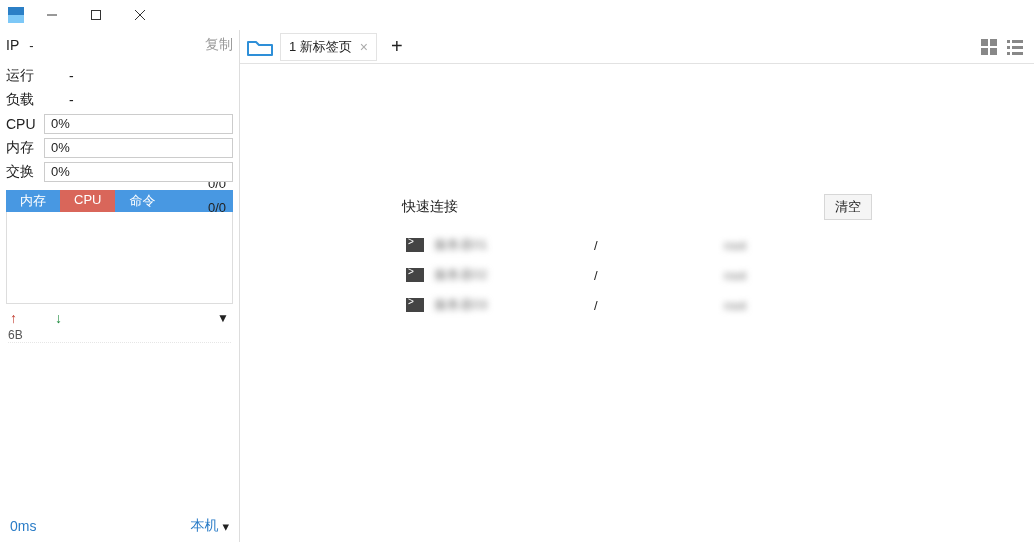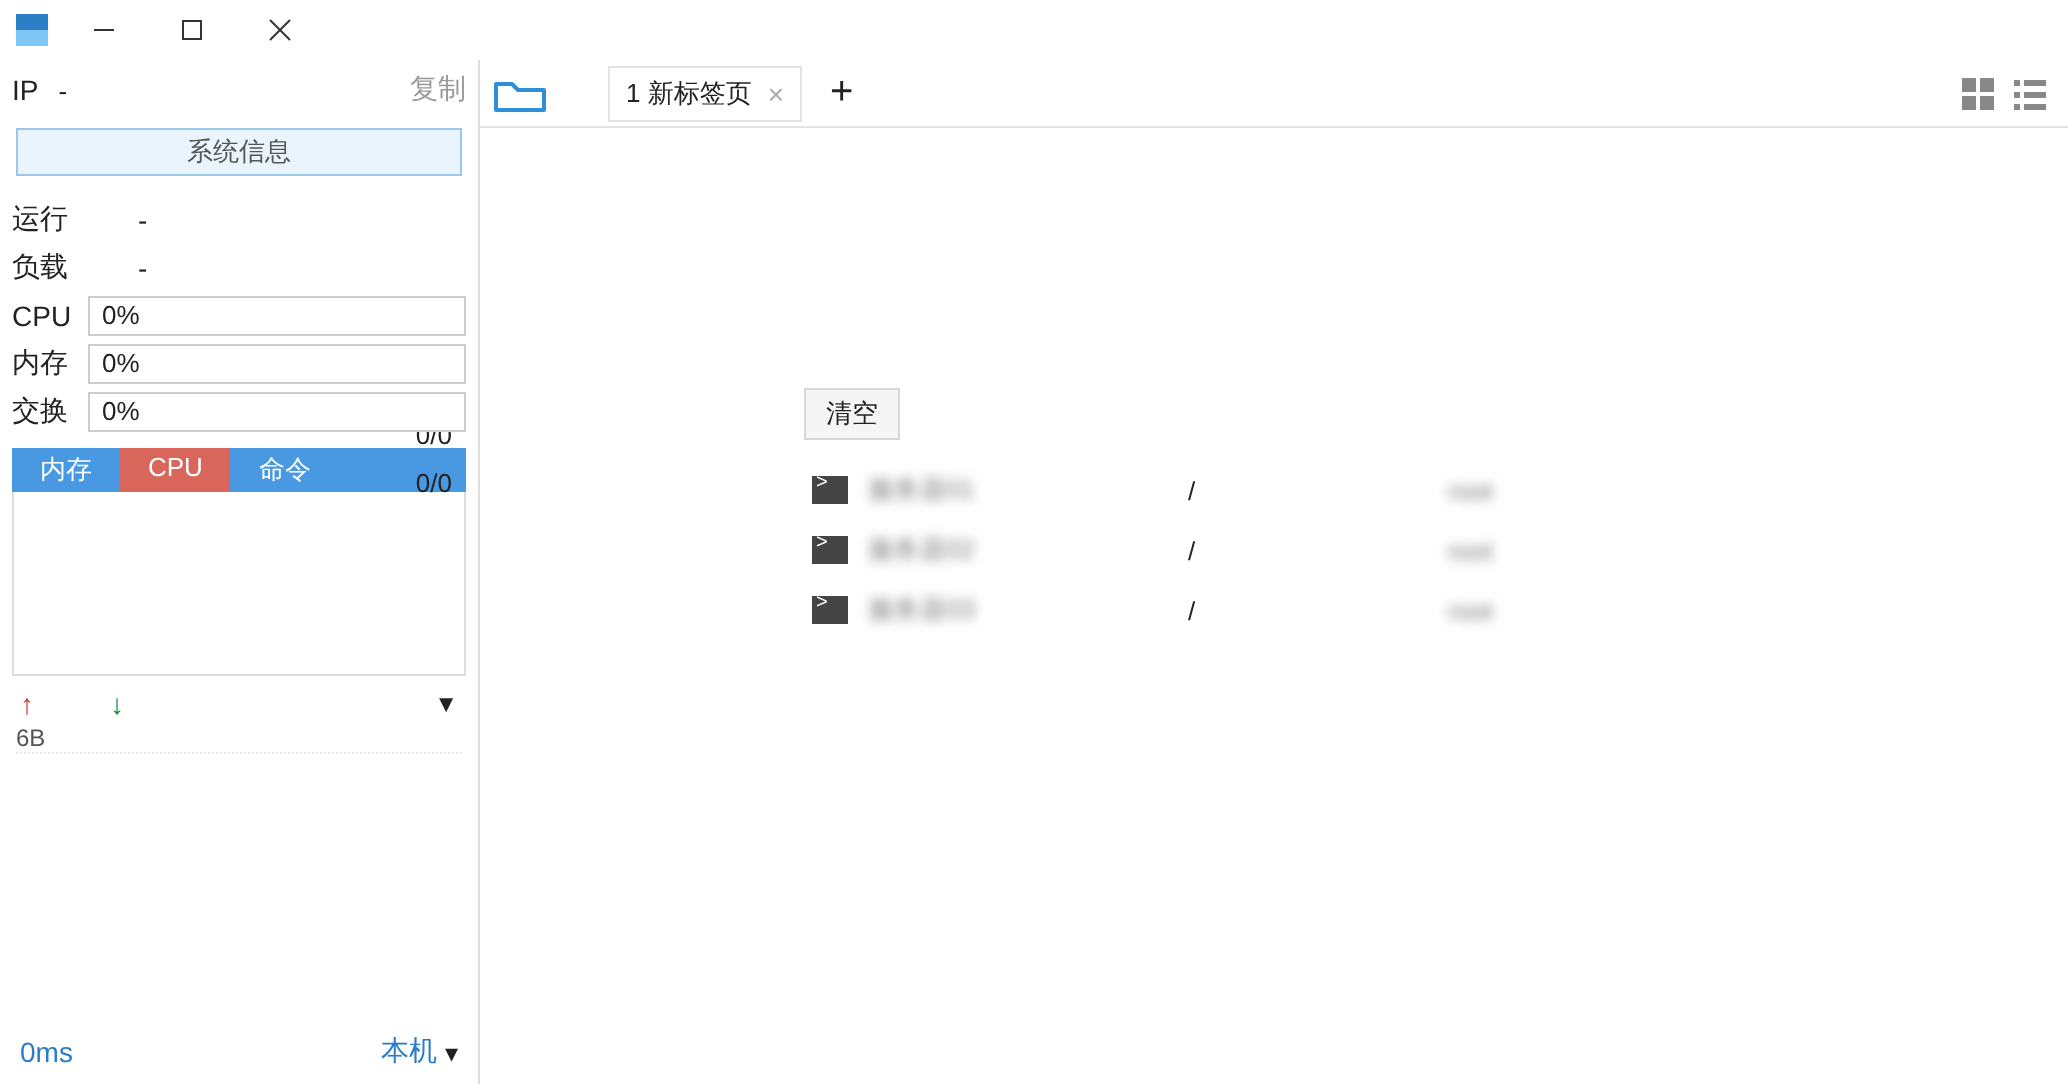--- a/index.html
+++ b/index.html
@@ -48,21 +48,21 @@
 .ytick div { height: 15px; line-height: 15px; border-bottom: 1px dotted #e6e6e6; }
 
 .footer { display: flex; align-items: center; padding: 3px 4px; }
 .footer .ms { color: #2a7cc7; font-size: 14px; }
 .footer .sp { flex: 1; }
 .footer .local { color: #2a7cc7; font-size: 14px; cursor: pointer; }
 .footer .dd { margin-left: 4px; cursor: pointer; }
 
 .topbar { display: flex; align-items: center; height: 34px; border-bottom: 1px solid #e2e2e2; padding: 0 6px; gap: 6px; }
 .folder { color: #2e8fd8; display: flex; align-items: center; cursor: pointer; }
-.pagetab { display: flex; align-items: center; border: 1px solid #e3e3e3; padding: 4px 8px; background: #fff; cursor: pointer; margin-left: 24px; }
+.pagetab { display: flex; align-items: center; border: 1px solid #e3e3e3; padding: 4px 8px; background: #fff; cursor: pointer; }
 .pagetab .close { color: #aaa; margin-left: 8px; font-size: 14px; }
 .plus { font-size: 20px; color: #222; padding: 0 8px; cursor: pointer; }
 .viewbtns { display: flex; gap: 8px; margin-right: 4px; }
 .viewbtn { display: flex; align-items: center; cursor: pointer; color: #666; }
 
 .centerwrap { flex: 1; display: flex; align-items: flex-start; justify-content: center; padding-top: 130px; }
 .panel { width: 470px; }
 .panel-head { display: flex; align-items: center; margin-bottom: 10px; }
 .panel-head .title { font-size: 14px; flex: 1; }
 .panel-head .clear { border: 1px solid #d7d7d7; background: #f5f5f5; padding: 3px 10px; font-size: 13px; cursor: pointer; }
@@ -100,21 +100,20 @@
 </div>
 
 <div class="main">
   <div class="sidebar">
     <div class="iprow">
       <span class="iplabel">IP</span>
       <span style="margin-left:10px">-</span>
       <span class="spacer"></span>
       <span class="copy">复制</span>
     </div>
-    <div class="sysinfo">系统信息</div>
 
     <div class="kv">
         <span class="k">运行</span>
         <span class="v">-</span>
       </div>
     <div class="kv">
         <span class="k">负载</span>
         <span class="v">-</span>
       </div>
 
@@ -196,20 +195,21 @@
               <rect x="1" y="14" width="3" height="3" fill="#888"></rect>
               <rect x="6" y="14" width="11" height="3" fill="#888"></rect>
             </svg>
         </div>
       </div>
     </div>
 
     <div class="centerwrap">
       <div class="panel">
         <div class="panel-head">
+          <span class="title">快速连接</span>
           <span class="clear">清空</span>
         </div>
         <div id="rows">
             <div class="row">
     <span class="ic"></span>
     <span class="name blur">服务器01</span>
     <span class="path">/</span>
     <span class="user blur">root</span>
             </div>
             <div class="row">

